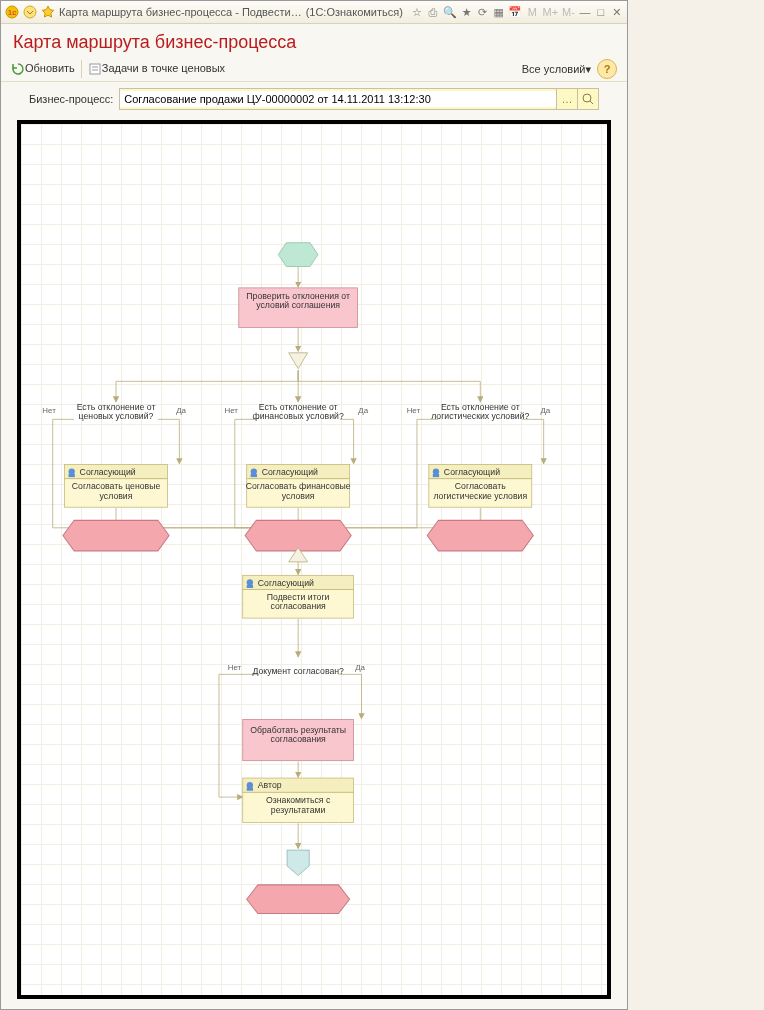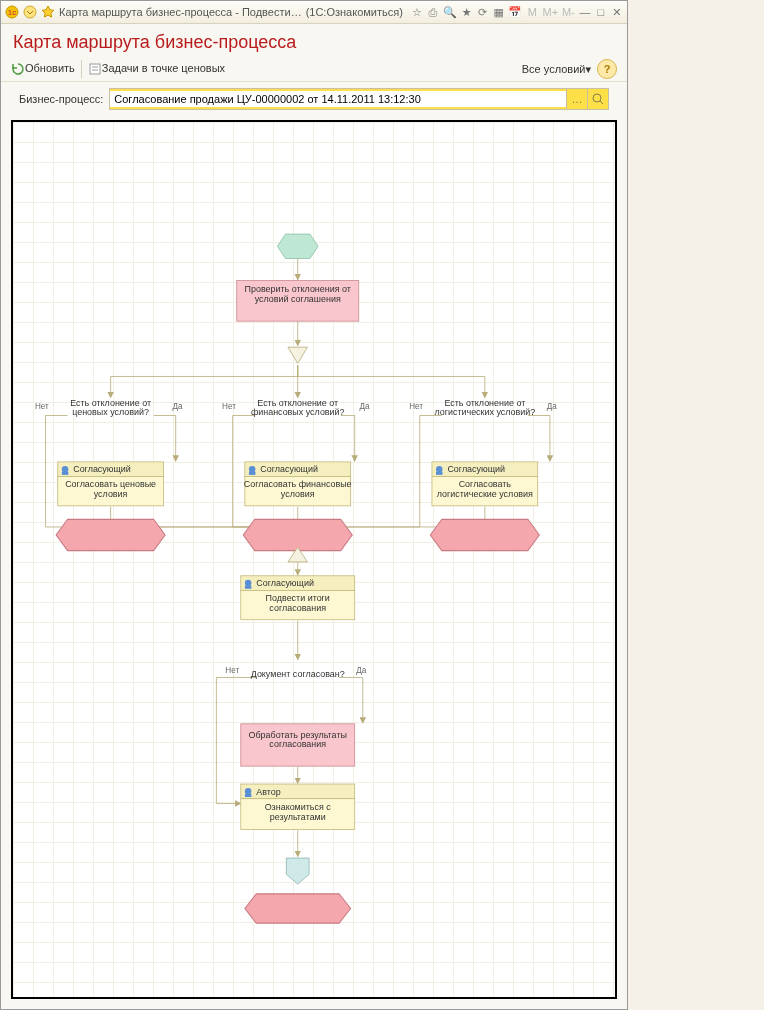--- a/index.html
+++ b/index.html
@@ -9,25 +9,25 @@
 .titlebar-text{flex:0 0 auto;color:#555}
 .spacer{flex:1}
 .titlebar .btn{width:18px;height:16px;display:inline-flex;align-items:center;justify-content:center;color:#777}
 .heading{font-size:18px;color:#b91c1c;padding:8px 12px 4px}
 .toolbar{display:flex;align-items:center;padding:2px 10px;border-bottom:1px solid #e3ddc9}
 .toolbar .sep{width:1px;height:18px;background:#d8d2bd;margin:0 6px}
 .toolbar a{color:#333;text-decoration:none;display:inline-flex;align-items:flex-start;}
 .toolbar .right{margin-left:auto;display:flex;align-items:center;gap:6px}
 .dropdown{color:#333}
 .help{width:18px;height:18px;border-radius:50%;background:#ffe9a8;border:1px solid #d6b74e;display:inline-flex;align-items:center;justify-content:center;color:#a87b00;font-weight:bold}
-.filter{display:flex;align-items:center;gap:6px;padding:6px 18px}
-.filter-input{flex:1;display:flex;align-items:center;border:1px solid #c8c0a6;background:#fde047;height:20px}
+.filter{display:flex;align-items:center;gap:6px;padding:6px 28px}
+.filter-input{flex:1;display:flex;align-items:center;border:1px solid #c8c0a6;background:#fef9c3;height:20px}
 .filter-input input{flex:1;border:none;padding:2px 4px;font:inherit;outline:none}
 .mini-btn{width:20px;height:20px;border-left:1px solid #c8c0a6;display:inline-flex;align-items:center;justify-content:center;color:#8a7b4d;cursor:pointer}
-.canvas-wrap{flex:1;margin:4px 10px 10px;border:2px solid #000000;background:#fff;position:relative;overflow:hidden}
+.canvas-wrap{flex:1;margin:4px 16px 10px;border:4px solid #000000;background:#fff;position:relative;overflow:hidden}
 .grid{position:absolute;inset:0;background-image:linear-gradient(#f1eee3 1px,transparent 1px),linear-gradient(90deg,#f1eee3 1px,transparent 1px);background-size:20px 20px}
 svg.diagram{position:absolute;inset:0;width:100%;height:100%}
 .node-box{fill:#f8c6cc;stroke:#c98b91;stroke-width:1}
 .task-box{fill:#fdf8d1;stroke:#c4b97a;stroke-width:1}
 .task-head{fill:#f5efc0;stroke:#c4b97a;stroke-width:1}
 .hexagon{fill:#f5a7ae;stroke:#c77a82;stroke-width:1}
 .label{font-size:11px;fill:#333;text-anchor:middle}
 .label-left{font-size:11px;fill:#333;text-anchor:start}
 .small-label{font-size:10px;fill:#666}
 .edge{stroke:#b8ac7a;stroke-width:1;fill:none}

